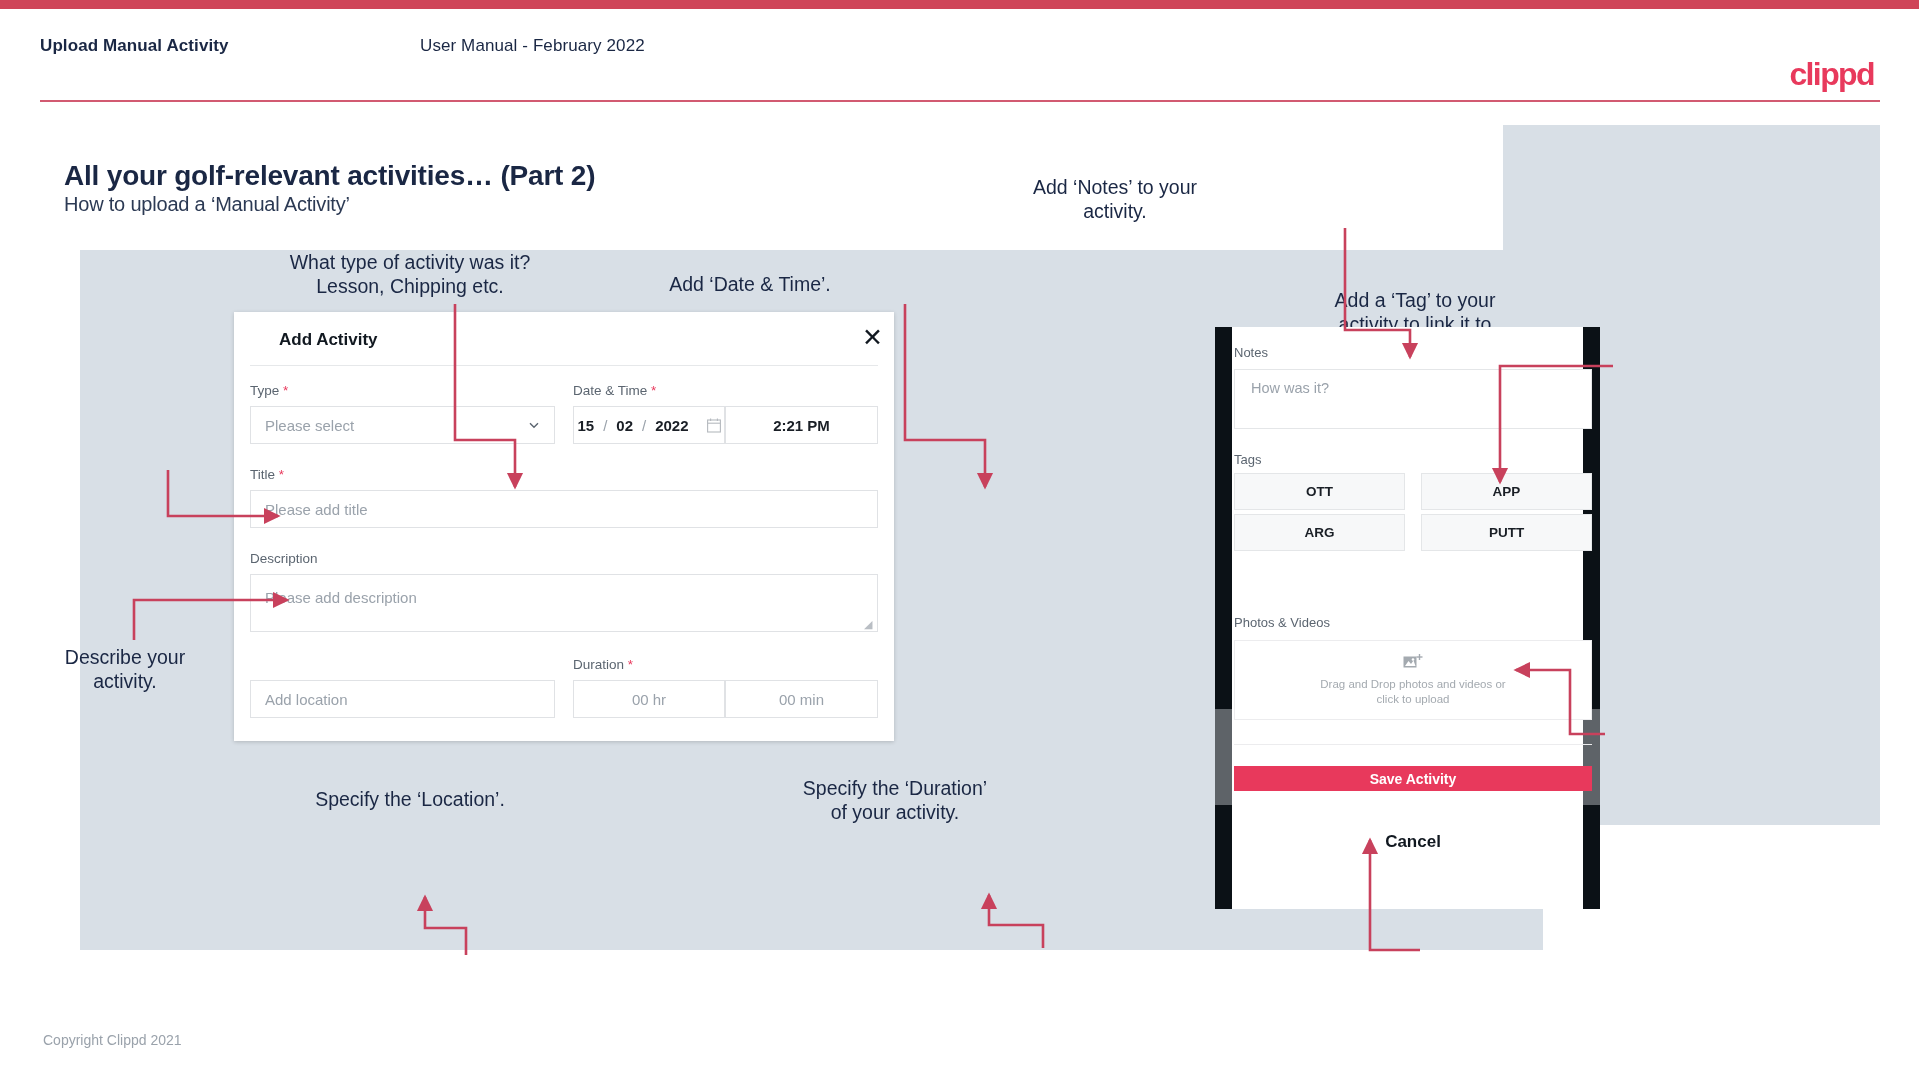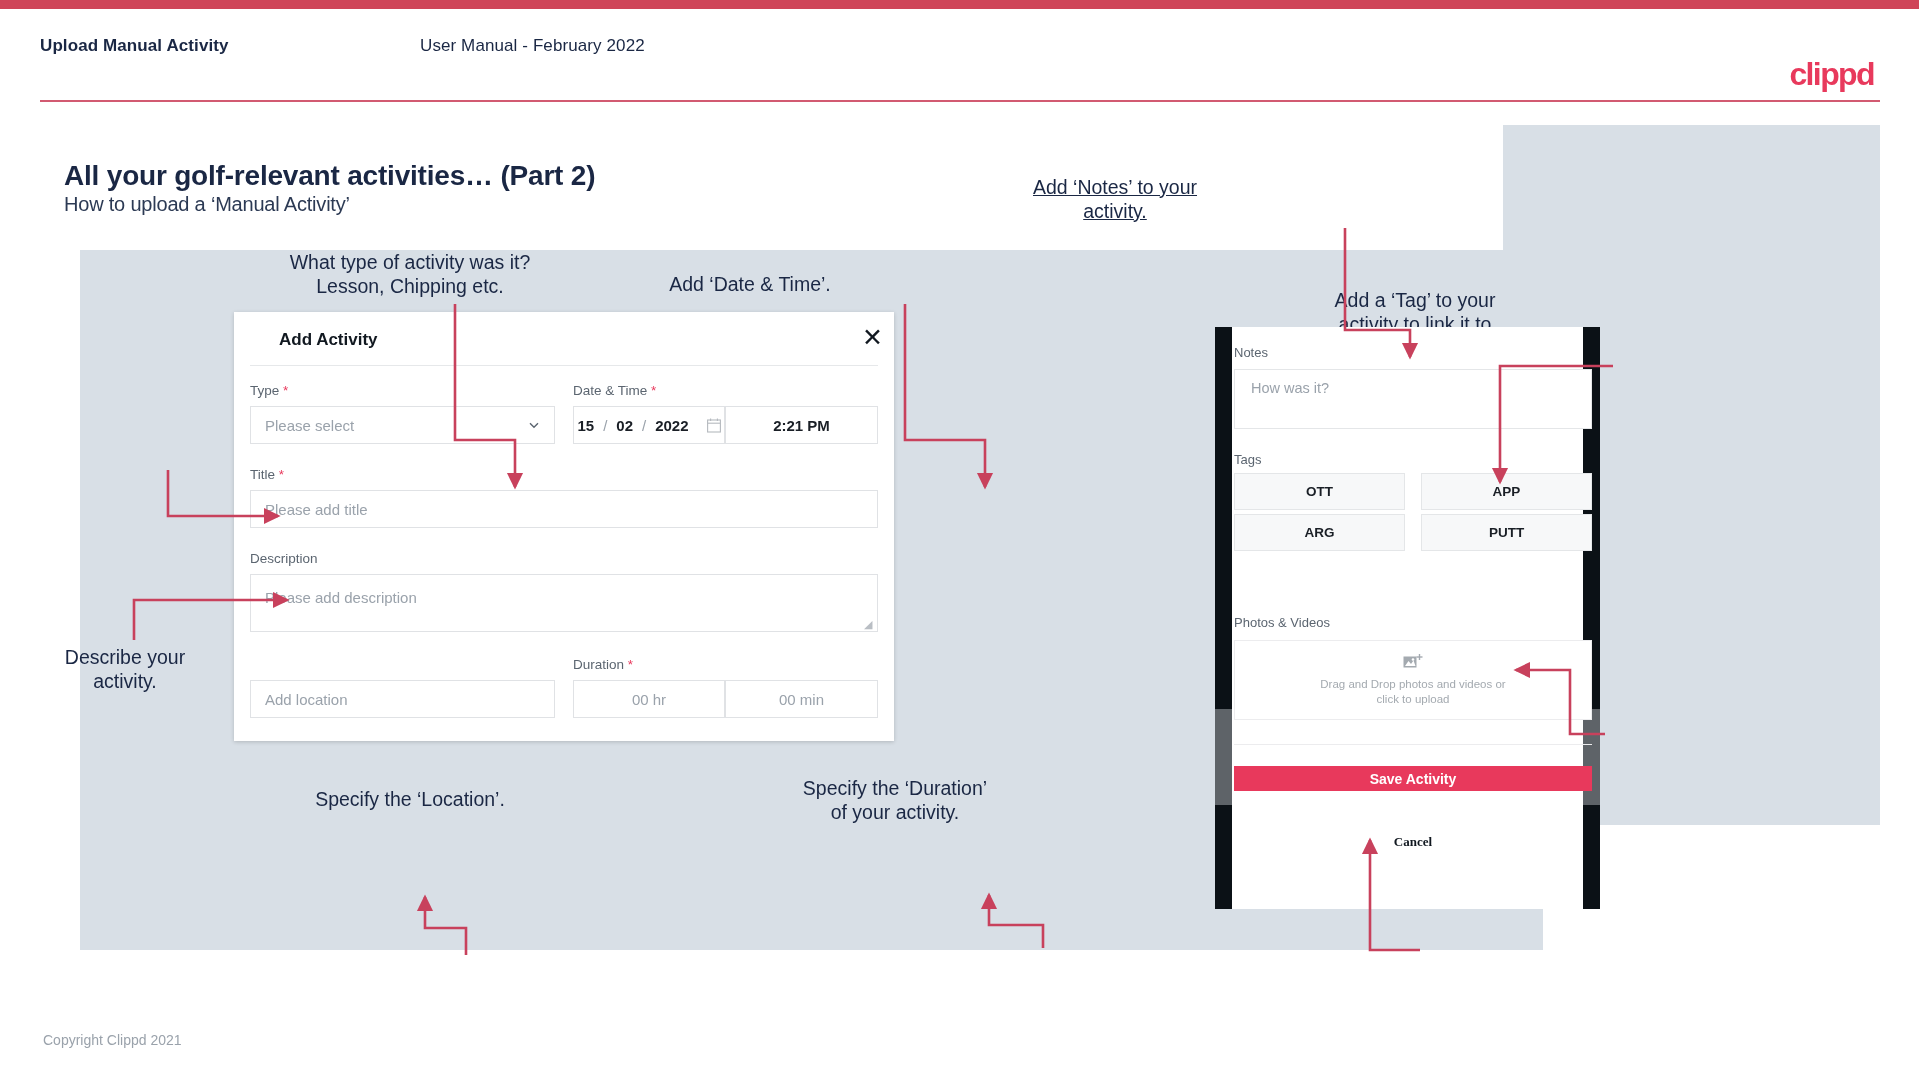--- a/index.html
+++ b/index.html
@@ -174,22 +174,22 @@
   .save-btn {
     position:absolute; left:1234px; top:766px; width:358px; height:25px;
     background:#e8395c; color:#fff; border:none;
     display:flex; align-items:center; justify-content:center;
     font-size:14px; font-weight:700; cursor:pointer;
     font-family:"Liberation Sans", sans-serif;
   }
   .cancel-btn {
     position:absolute; left:1234px; top:830px; width:358px; height:24px;
     background:transparent; border:none; color:#111820;
-    font-size:13px; font-weight:700; cursor:pointer;
-    font-family:Liberation Serif, serif;
+    font-size:17px; font-weight:700; cursor:pointer;
+    font-family:Liberation Sans, sans-serif;
   }
 </style>
 </head>
 <body>
 
 <div class="page">
 
   <div class="topstripe"></div>
 
   <div class="hdr-left">Upload Manual Activity</div>
@@ -209,21 +209,21 @@
 
   <div class="anno" style="left:650px; top:272px; width:200px;">Add ‘Date &amp; Time’.</div>
 
 
   <div class="anno" style="left:40px; top:645px; width:170px;">Describe your<br>activity.</div>
 
   <div class="anno" style="left:300px; top:787px; width:220px;">Specify the ‘Location’.</div>
 
   <div class="anno" style="left:790px; top:776px; width:210px;">Specify the ‘Duration’<br>of your activity.</div>
 
-  <div class="anno" style="left:1020px; top:175px; width:190px;text-decoration:underline;">Add ‘Notes’ to your<br>activity.</div>
+  <div class="anno" style="left:1020px; top:175px; width:190px;">Add ‘Notes’ to your<br>activity.</div>
 
   <div class="anno" style="left:1325px; top:288px; width:180px;">Add a ‘Tag’ to your<br>activity to link it to<br>the part of the<br>game you’re trying<br>to improve.</div>
 
   <div class="anno" style="left:1325px; top:576px; width:185px;">Upload a photo or<br>video to the activity.</div>
 
   <div class="anno" style="left:1278px; top:746px; width:215px;">‘Save Activity’ or<br>‘Cancel’ your changes<br>here.</div>
 
   <div class="dialog"></div>
   <div class="dlg-title">Add Activity</div>
   <div class="dlg-close">✕</div>

